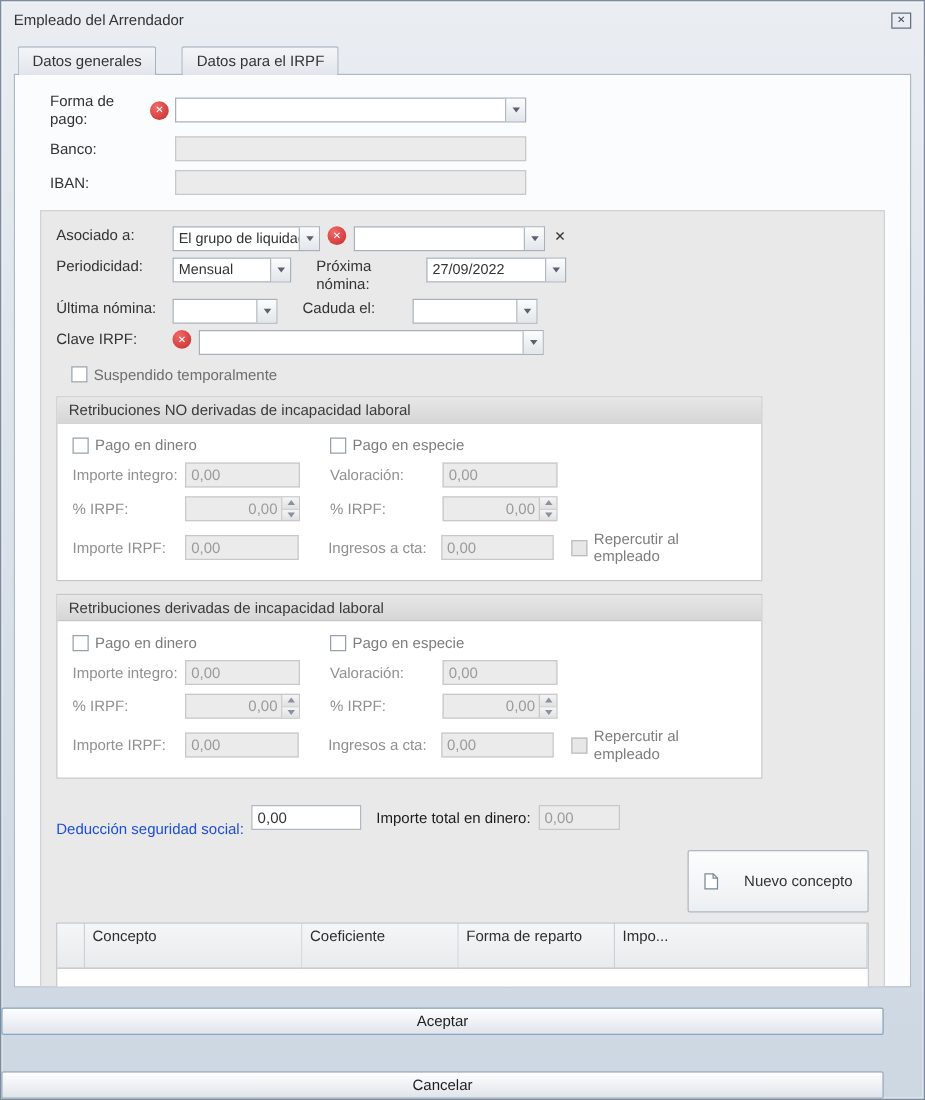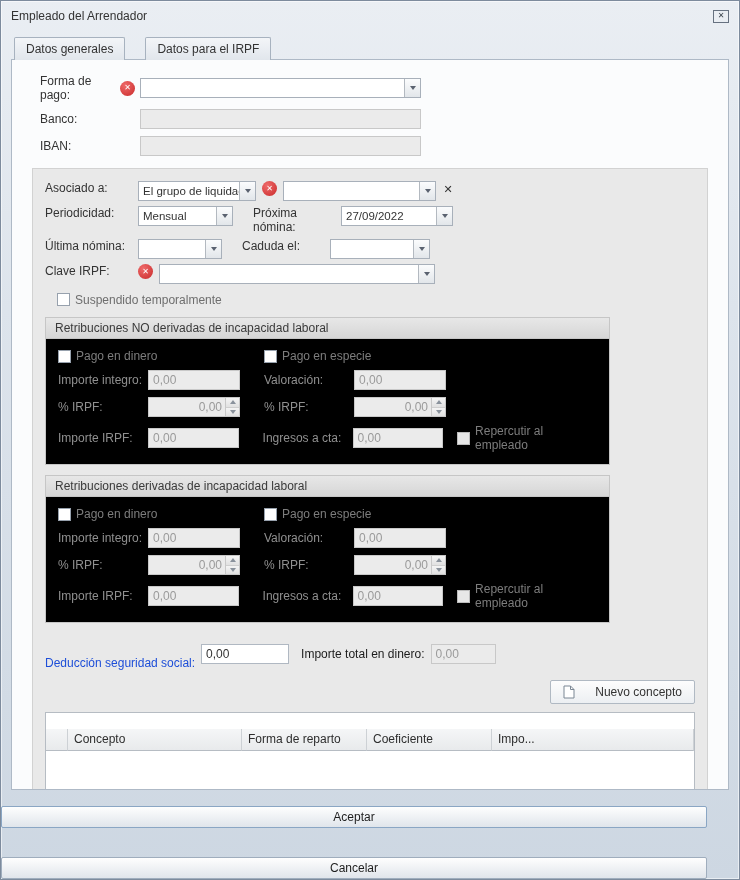--- a/index.html
+++ b/index.html
@@ -43,46 +43,46 @@
   .cbx.checked::after{content:"✓";color:#e2962a;font-weight:bold;font-size:13px;line-height:1;margin-top:-2px;}
   .cklab{margin-left:5px;}
 
   .panel{margin-top:12px;background:#e9e9e9;border:1px solid #d2d2d2;padding:12px 12px 16px;}
   .prow{display:flex;align-items:flex-start;margin-bottom:5px;}
   .plab{width:93px;min-width:93px;}
   .plab2{width:88px;min-width:88px;margin-left:20px;}
   .prow .err{margin:0 6px;}
   .w118{width:118px;} .w153{width:153px;} .w95{width:95px;} .w112{width:112px;} .w84c{width:84px;} .w100{width:100px;} .w276{width:276px;}
 
-  .gbox{border:1px solid #c6c6c6;margin-top:10px;background:#000000;width:565px;}
+  .gbox{border:1px solid #c6c6c6;margin-top:10px;background:#ffffff;width:565px;}
   .gbox-h{padding:3px 9px;background:linear-gradient(#e7e7e7,#d6d6d6);border-bottom:1px solid #c6c6c6;color:#3a3a3a;}
   .gbox-b{padding:6px 12px 12px;}
   .grow{display:flex;align-items:center;margin-top:7px;}
   .glab{width:90px;min-width:90px;color:#909090;}
   .gcol2{margin-left:24px;}
   .gck1{width:206px;display:flex;align-items:center;}
   .gck{display:flex;align-items:center;}
   .gcklab{margin-left:5px;color:#7d7d7d;}
 
   .spin{display:flex;height:20px;border:1px solid #c8c8c8;background:#ebebeb;color:#9a9a9a;width:92px;}
   .spin .sval{flex:1;text-align:right;padding:2px 3px;}
   .spin .sbtns{width:14px;border-left:1px solid #c8c8c8;display:flex;flex-direction:column;}
   .spin .sb{flex:1;display:flex;align-items:center;justify-content:center;background:linear-gradient(#f5f5f5,#e1e1e1);}
   .spin .sb.up{border-bottom:1px solid #cfcfcf;}
 
   .trow{display:flex;align-items:center;margin-top:14px;}
   .tlab{margin-right:6px;color:#1d4ed8;margin-top:19px;}
   .tlab2{margin-left:12px;margin-right:6px;color:#1c1c1c;}
 
   .ncrow{display:flex;justify-content:flex-end;margin-top:10px;}
-  .btn-nc{display:flex;align-items:center;gap:20px;padding:4px 12px;background:linear-gradient(#fdfdfd,#eceff2);border:1px solid #b0b9c3;border-radius:2px;cursor:default;}
+  .btn-nc{display:flex;align-items:center;gap:20px;padding:17px 12px;background:linear-gradient(#fdfdfd,#eceff2);border:1px solid #b0b9c3;border-radius:2px;cursor:default;}
 
   .grid{margin-top:8px;border:1px solid #b6bcc3;background:#fff;}
   .ghead{display:flex;}
-  .hc{background:linear-gradient(#f5f6f7,#e8eaec);border-right:1px solid #cdd1d5;border-bottom:1px solid #b6bcc3;padding:3px 6px;height:22px;white-space:nowrap;overflow:hidden;color:#2e2e2e;margin-top:16px;}
+  .hc{background:linear-gradient(#f5f6f7,#e8eaec);border-right:1px solid #cdd1d5;border-bottom:1px solid #b6bcc3;padding:3px 6px;height:36px;white-space:nowrap;overflow:hidden;color:#2e2e2e;}
   .c0{width:22px;min-width:22px;} .c1{width:174px;min-width:174px;} .c2{width:125px;min-width:125px;}
   .c3{width:125px;min-width:125px;} .c4{width:129px;min-width:129px;} .c5{flex:1;}
   .gbody{height:74px;background:#fff;}
 
   .btnbar{display:flex;justify-content:flex-end;gap:29px;padding:16px 32px 0 0;flex-direction:column;}
   .btn{min-width:66px;height:22px;display:flex;align-items:center;justify-content:center;background:linear-gradient(#fefefe,#e0e5eb);border:1px solid #9fadbd;border-radius:2px;color:#1e1e1e;padding:0 10px;cursor:default;}
   .btn.default{border-color:#8aa6c4;}
 </style>
 </head>
 <body>
@@ -349,22 +349,22 @@
             <path d="M7.5 1 v3.5 H11" fill="none" stroke="#7b8794" stroke-width="1"></path>
           </svg>
           <span>Nuevo concepto</span>
         </div>
       </div>
 
       <div class="grid">
         <div class="ghead">
           <div class="hc c0"></div>
           <div class="hc c1">Concepto</div>
+          <div class="hc c3">Coeficiente</div>
           <div class="hc c2">Forma de reparto</div>
-          <div class="hc c3">Coeficiente</div>
           <div class="hc c5">Impo...</div>
         </div>
         <div class="gbody"></div>
 
       </div>
 
     </div>
 
   </div>
 

